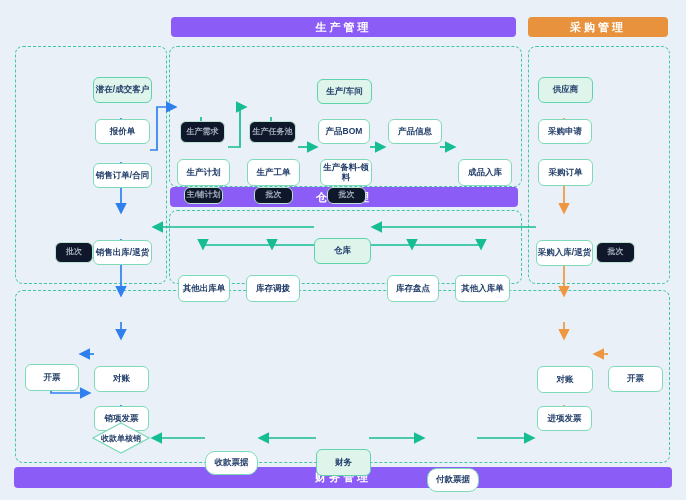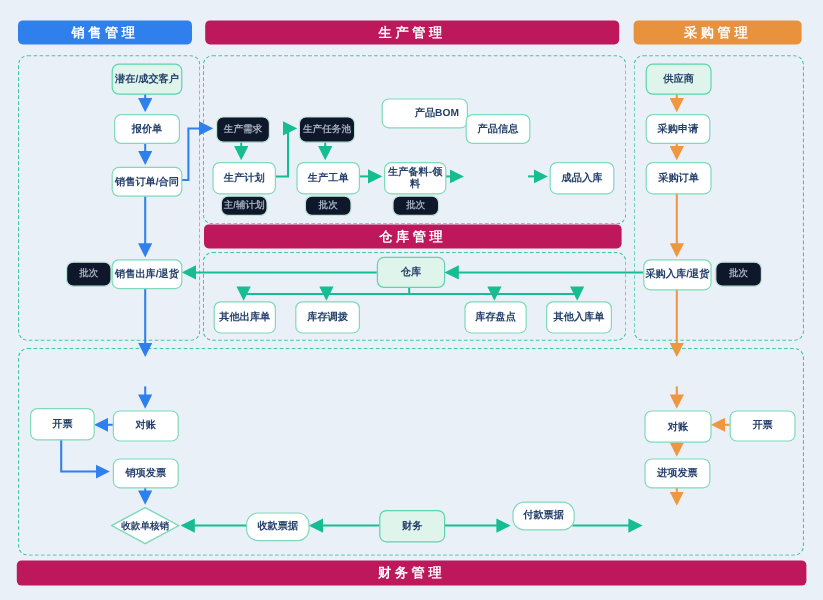--- a/index.html
+++ b/index.html
@@ -2,45 +2,44 @@
 <html><head>
 <meta charset="utf-8">
 <style>
   html,body{margin:0;padding:0;}
   body{font-family:"Liberation Sans","DejaVu Sans",sans-serif;}
   #canvas{position:relative;width:686px;height:500px;background:#E9F0F8;overflow:hidden;}
 
   .bar{position:absolute;display:flex;align-items:center;justify-content:center;
        color:#fff;font-weight:bold;font-size:11px;letter-spacing:3px;border-radius:4px;}
   .bar.blue{background:#2F80ED;}
-  .bar.green{background:#be185d;}
+  .bar.green{background:#8b5cf6;}
   .bar.orange{background:#E8923E;}
 
   .region{position:absolute;border:1.6px dashed #41C7A3;border-radius:8px;}
 
   .node{position:absolute;display:flex;align-items:center;justify-content:center;
         background:#FFFFFF;border:1.2px solid #7EDAB9;border-radius:6px;
-        color:#25406B;font-weight:bold;font-size:8.5px;text-align:center;line-height:1.1;}
+        color:#25406B;font-weight:bold;font-size:8.5px;text-align:center;line-height:1.1;margin-top:24px;}
   .node.light{background:#DFF5EC;border-color:#5ED3AE;}
   .node.gray{background:#0f172a;border-color:#BCE4D4;color:#A2ABBA;font-size:8px;font-weight:bold;}
 
   .diamond{position:absolute;}
   .diamond svg{position:absolute;left:0;top:0;}
   .diamond .dlabel{position:absolute;left:0;top:0;width:100%;height:100%;
         display:flex;align-items:center;justify-content:center;
         color:#25406B;font-weight:bold;font-size:8px;}
 
   #arrows{position:absolute;left:0;top:0;pointer-events:none;}
 </style>
 </head>
 <body>
 
 <div id="canvas">
 
-  <div class="bar blue" style="left:15px;top:17px;width:145px;height:20px;">销售管理</div>
   <div class="bar green" style="left:171px;top:17px;width:345px;height:20px;">生产管理</div>
   <div class="bar orange" style="left:528px;top:17px;width:140px;height:20px;">采购管理</div>
   <div class="bar green" style="left:170px;top:187px;width:348px;height:20px;">仓库管理</div>
   <div class="bar green" style="left:14px;top:467px;width:658px;height:21px;">财务管理</div>
 
   <div class="region" style="left:15px;top:46px;width:150px;height:236px;"></div>
   <div class="region" style="left:169px;top:46px;width:351px;height:139px;"></div>
   <div class="region" style="left:528px;top:46px;width:140px;height:236px;"></div>
   <div class="region" style="left:169px;top:210px;width:351px;height:72px;"></div>
   <div class="region" style="left:15px;top:290px;width:653px;height:171px;"></div>
@@ -110,23 +109,24 @@
   <div class="node" style="left:94px;top:342px;width:53px;height:24px;">对账</div>
   <div class="node" style="left:25px;top:340px;width:52px;height:25px;">开票</div>
   <div class="node" style="left:94px;top:382px;width:53px;height:23px;">销项发票</div>
   <div class="diamond" style="left:92px;top:422px;width:58px;height:32px;">
     <svg width="58" height="32" viewBox="0 0 58 32">
         <polygon points="29,1 57,16 29,31 1,16" fill="#FFFFFF" stroke="#7EDAB9" stroke-width="1.2"></polygon>
       </svg>
     <span class="dlabel">收款单核销</span>
   </div>
 
+  <div class="node light" style="left:317px;top:55px;width:53px;height:23px;">生产/车间</div>
   <div class="node gray" style="left:180px;top:97px;width:43px;height:20px;">生产需求</div>
   <div class="node gray" style="left:249px;top:97px;width:45px;height:20px;">生产任务池</div>
-  <div class="node" style="left:318px;top:82px;width:50px;height:23px;padding-left:20px;">产品BOM</div>
+  <div class="node" style="left:318px;top:95px;width:50px;height:23px;">产品BOM</div>
   <div class="node" style="left:388px;top:95px;width:52px;height:23px;">产品信息</div>
   <div class="node" style="left:177px;top:135px;width:51px;height:25px;">生产计划</div>
   <div class="node gray" style="left:184px;top:163px;width:37px;height:15px;">主/辅计划</div>
   <div class="node" style="left:247px;top:135px;width:51px;height:25px;">生产工单</div>
   <div class="node gray" style="left:254px;top:163px;width:37px;height:15px;">批次</div>
   <div class="node" style="left:320px;top:135px;width:50px;height:25px;">生产备料-领料</div>
   <div class="node gray" style="left:327px;top:163px;width:37px;height:15px;">批次</div>
   <div class="node" style="left:458px;top:135px;width:52px;height:25px;">成品入库</div>
 
   <div class="node light" style="left:314px;top:214px;width:55px;height:24px;">仓库</div>
@@ -139,15 +139,15 @@
   <div class="node" style="left:538px;top:95px;width:52px;height:23px;">采购申请</div>
   <div class="node" style="left:538px;top:135px;width:53px;height:25px;">采购订单</div>
   <div class="node" style="left:536px;top:216px;width:55px;height:24px;">采购入库/退货</div>
   <div class="node gray" style="left:596px;top:218px;width:37px;height:19px;">批次</div>
   <div class="node" style="left:537px;top:342px;width:54px;height:25px;">对账</div>
   <div class="node" style="left:608px;top:342px;width:53px;height:24px;">开票</div>
   <div class="node" style="left:537px;top:382px;width:53px;height:23px;">进项发票</div>
 
   <div class="node" style="left:205px;top:427px;width:51px;height:22px;border-radius:10px;">收款票据</div>
   <div class="node light" style="left:316px;top:425px;width:53px;height:25px;">财务</div>
-  <div class="node" style="left:427px;top:418px;width:50px;height:22px;border-radius:10px;">付款票据</div>
+  <div class="node" style="left:427px;top:444px;width:50px;height:22px;border-radius:10px;">付款票据</div>
 
 </div>
 
 </body></html>

